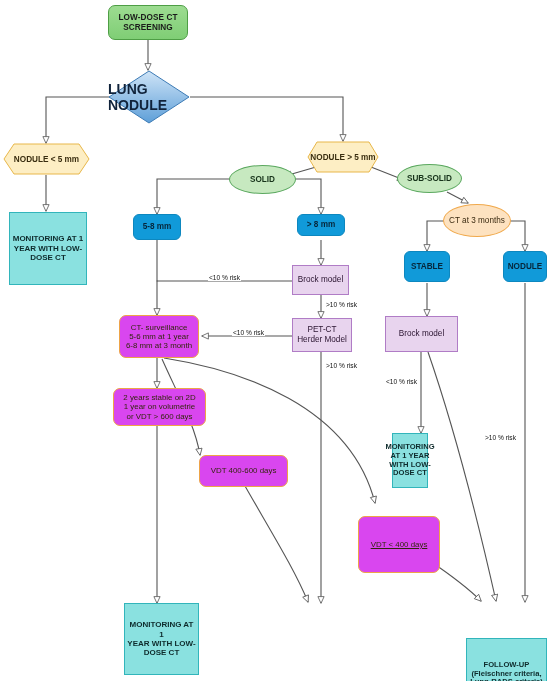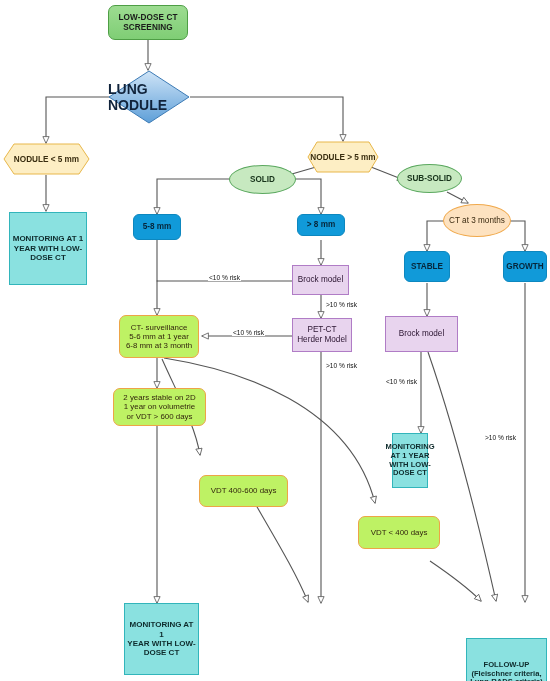--- a/index.html
+++ b/index.html
@@ -113,21 +113,21 @@
   .n-cyan.small { font-size: 7.6px; }
   
   .n-purple {
     background: #e8d4ee;
     border: 1px solid #b07cc6;
     font-size: 8.2px;
     color: #2a1430;
   }
   
   .n-peach {
-    background: #bef264;
+    background: #d946ef;
     border: 1px solid #eda447;
     border-radius: 7px;
     font-size: 7.9px;
     color: #33260e;
   }
   .edge-label {
     position: absolute;
     font-size: 6.6px;
     color: #111;
     background: #fff;
@@ -243,44 +243,44 @@
   <div class="node n-ellipse" style="left:397px;top:164px;width:65px;height:29px;">SUB-SOLID</div>
 
   <div class="node n-ellipse-orange" style="left:443px;top:204px;width:68px;height:33px;">CT at 3 months</div>
 
   <div class="node n-blue" style="left:133px;top:214px;width:48px;height:26px;text-align:right;">5-8 mm</div>
 
   <div class="node n-blue" style="left:297px;top:214px;width:48px;height:22px;">&gt; 8 mm</div>
 
   <div class="node n-blue" style="left:404px;top:251px;width:46px;height:31px;">STABLE</div>
 
-  <div class="node n-blue" style="left:503px;top:251px;width:44px;height:31px;">GROWTH</div>
+  <div class="node n-blue" style="left:503px;top:251px;width:44px;height:31px;">NODULE</div>
 
   <div class="node n-cyan" style="left:9px;top:212px;width:78px;height:73px;">MONITORING AT 1
 YEAR WITH LOW-
 DOSE CT</div>
 
   <div class="node n-purple" style="left:292px;top:265px;width:57px;height:30px;">Brock model</div>
 
   <div class="node n-purple" style="left:292px;top:318px;width:60px;height:34px;">PET-CT
 Herder Model</div>
 
   <div class="node n-purple" style="left:385px;top:316px;width:73px;height:36px;">Brock model</div>
 
   <div class="node n-peach" style="left:119px;top:315px;width:80px;height:43px;">CT- surveillance
 5-6 mm at 1 year
 6-8 mm at 3 month</div>
 
   <div class="node n-peach" style="left:113px;top:388px;width:93px;height:38px;">2 years stable on 2D
 1 year on volumetrie
 or VDT &gt; 600 days</div>
 
-  <div class="node n-peach" style="left:199px;top:455px;width:89px;height:32px;margin-top:20px;">VDT 400-600 days</div>
-
-  <div class="node n-peach" style="left:358px;top:516px;width:82px;height:33px;">VDT &lt; 400 days</div>
+  <div class="node n-peach" style="left:199px;top:455px;width:89px;height:32px;">VDT 400-600 days</div>
+
+  <div class="node n-peach" style="left:358px;top:516px;width:82px;height:57px;text-decoration:underline;">VDT &lt; 400 days</div>
 
   <div class="node n-cyan small" style="left:392px;top:433px;width:36px;height:55px;">MONITORING
 AT 1 YEAR
 WITH LOW-
 DOSE CT</div>
 
   <div class="node n-cyan" style="left:124px;top:603px;width:75px;height:72px;">MONITORING AT 1
 YEAR WITH LOW-
 DOSE CT</div>
 

